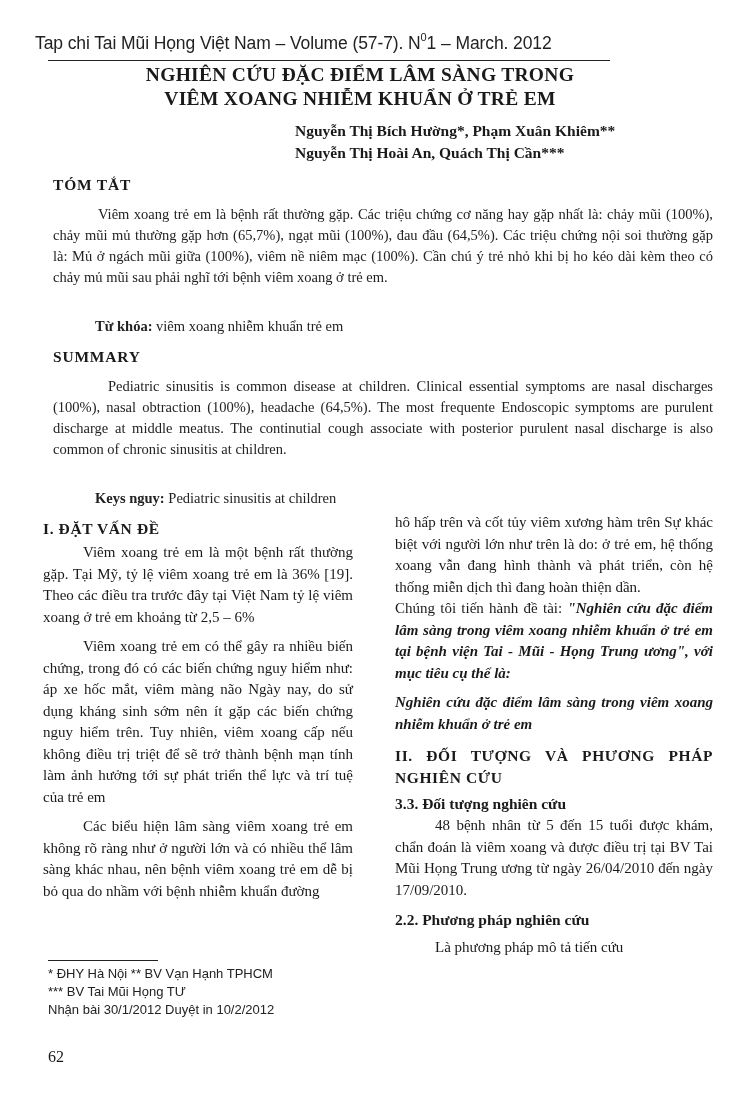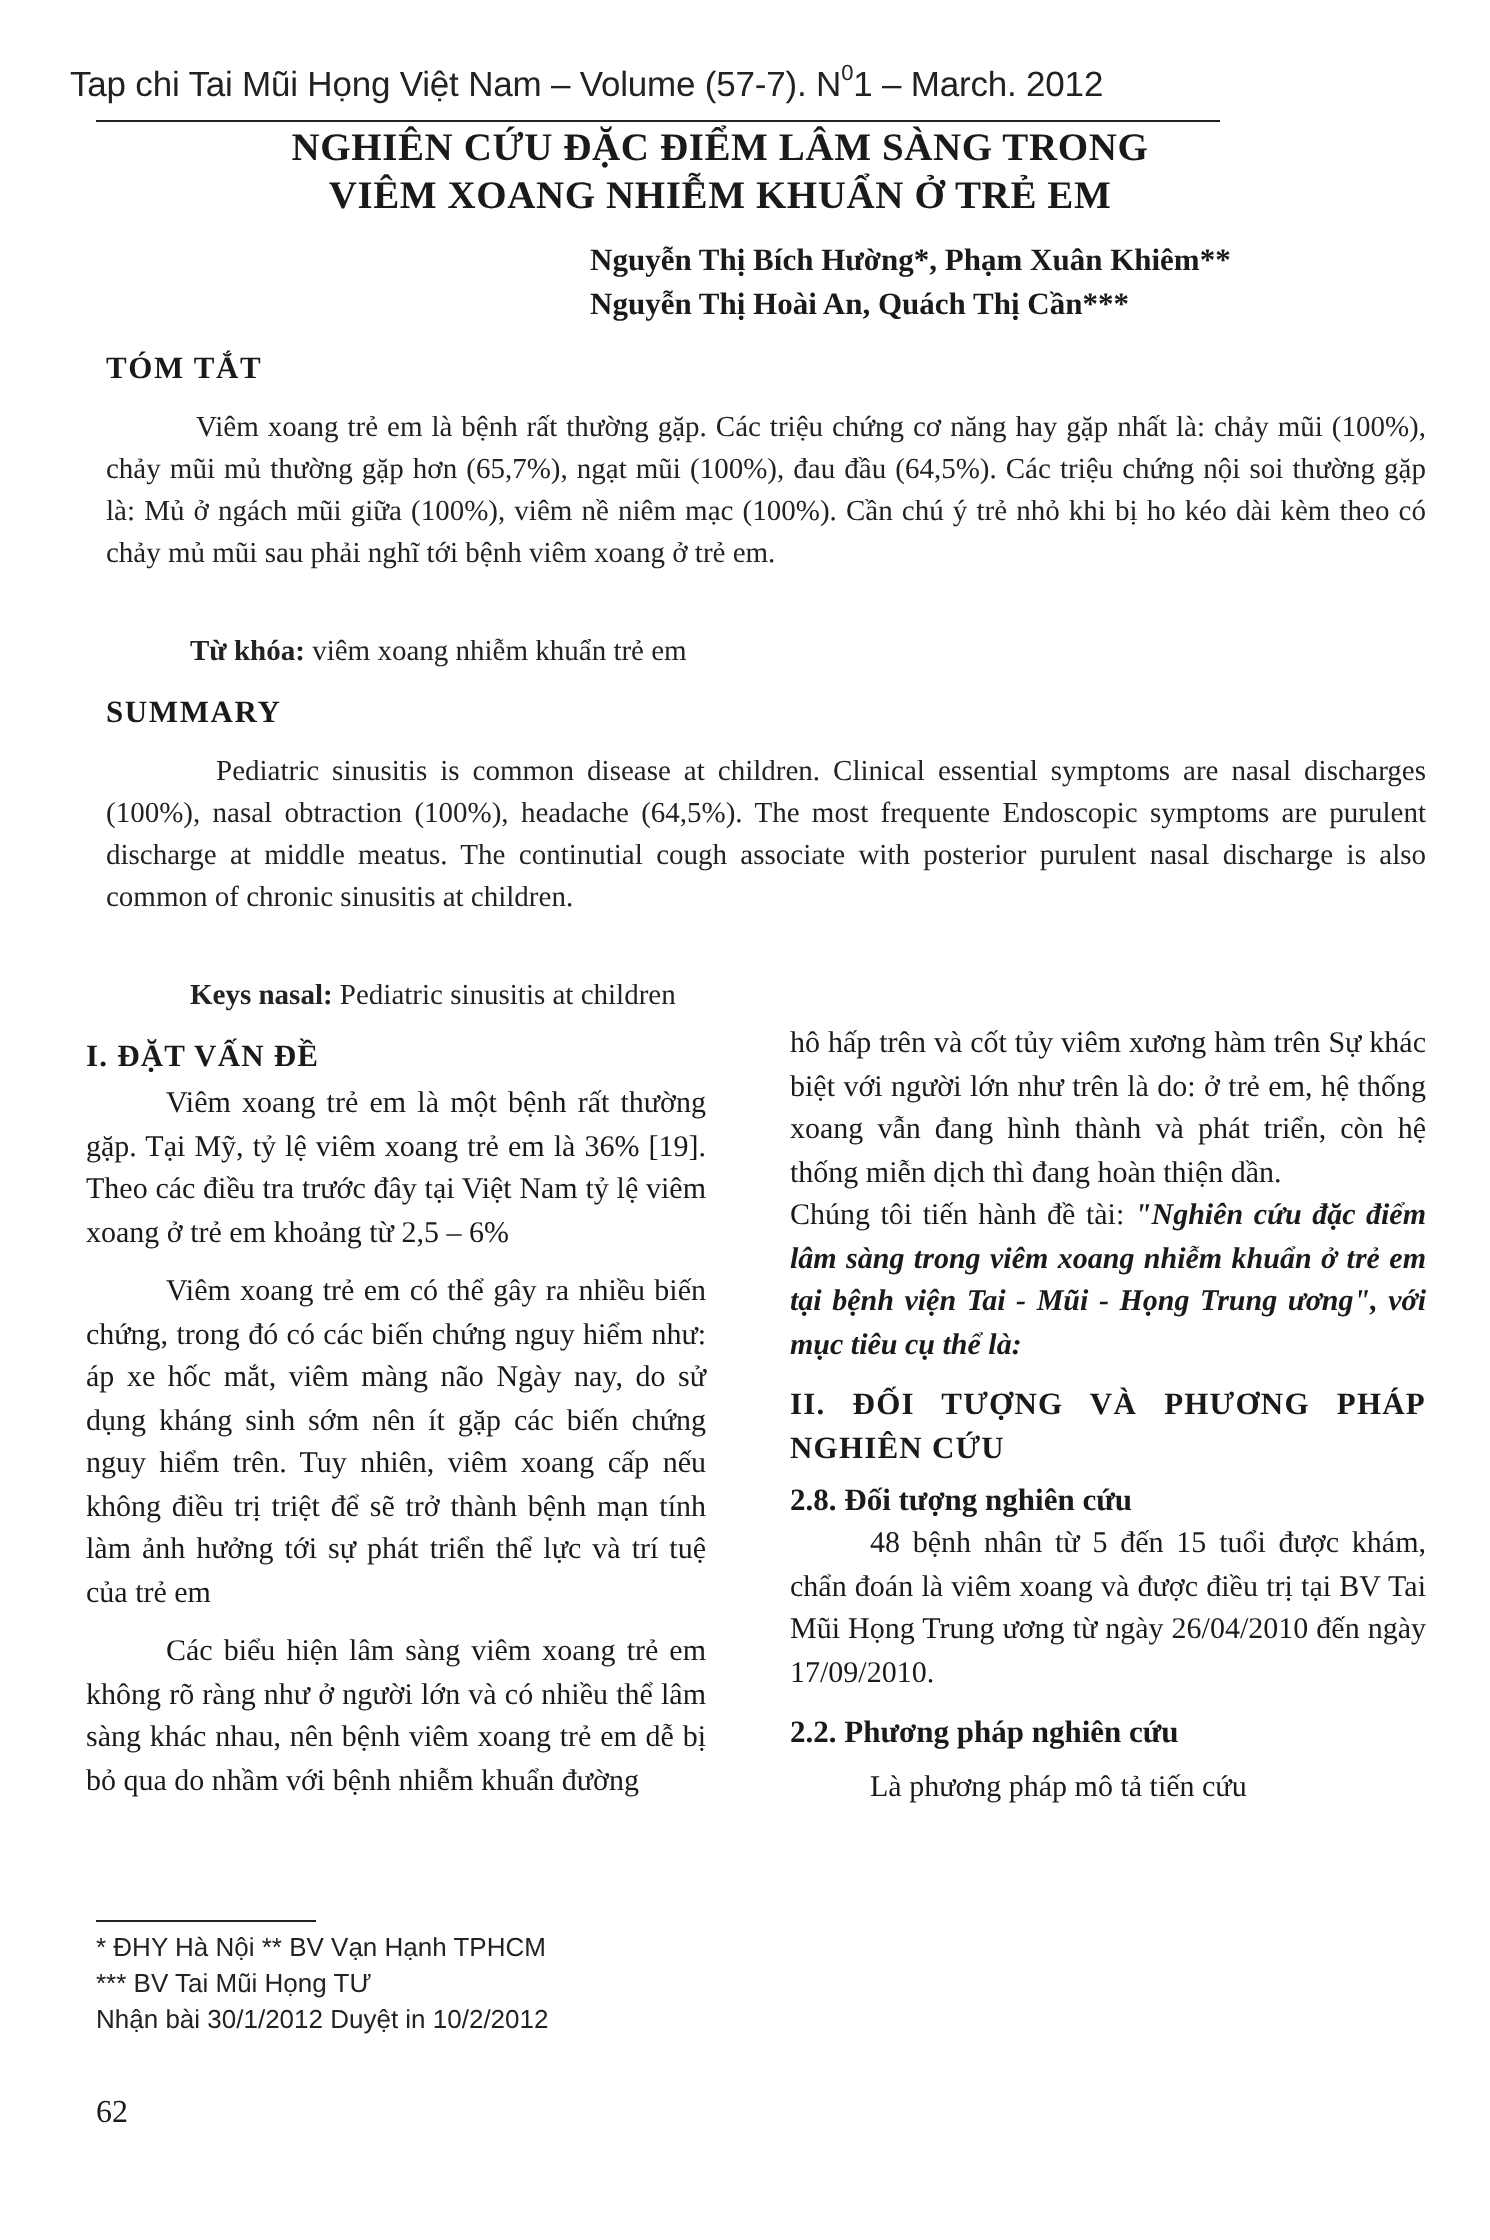--- a/index.html
+++ b/index.html
@@ -68,34 +68,35 @@
   <div>Nguyễn Thị Bích Hường*, Phạm Xuân Khiêm**</div>
   <div class="line2">Nguyễn Thị Hoài An, Quách Thị Cần***</div>
 </div>
 
 <div class="h-section" style="left:53px; top:176px;">TÓM TẮT</div>
 <div class="para indent" style="left:53px; top:204px; width:660px;">Viêm xoang trẻ em là bệnh rất thường gặp. Các triệu chứng cơ năng hay gặp nhất là: chảy mũi (100%), chảy mũi mủ thường gặp hơn (65,7%), ngạt mũi (100%), đau đầu (64,5%). Các triệu chứng nội soi thường gặp là: Mủ ở ngách mũi giữa (100%), viêm nề niêm mạc (100%). Cần chú ý  trẻ nhỏ khi bị ho kéo dài kèm theo có chảy mủ mũi sau phải nghĩ tới bệnh viêm xoang ở trẻ em.</div>
 <div class="kw" style="left:95px; top:318px;"><b>Từ khóa:</b><span> viêm xoang nhiễm khuẩn trẻ em</span></div>
 
 <div class="h-section" style="left:53px; top:348px;">SUMMARY</div>
 <div class="para" style="left:53px; top:376px; width:660px; text-indent:55px;">Pediatric sinusitis is common disease at children. Clinical essential symptoms are nasal discharges (100%), nasal obtraction (100%), headache (64,5%). The most frequente Endoscopic symptoms are purulent discharge at middle meatus. The continutial cough associate with posterior purulent nasal discharge is also common of chronic sinusitis at children.</div>
-<div class="kw" style="left:95px; top:490px;"><b>Keys nasal:</b><span> Pediatric sinusitis at children</span></div>
+<div class="kw" style="left:95px; top:490px;"><b>Keys nguy:</b><span> Pediatric sinusitis at children</span></div>
 
 <div class="col-left col-text" style="top:518px;">
   <div class="col-h" style="margin-bottom:2px;">I. ĐẶT VẤN ĐỀ</div>
   <p class="ind">Viêm xoang trẻ em là một bệnh rất thường gặp. Tại Mỹ, tỷ lệ viêm xoang trẻ em là 36% [19]. Theo các điều tra trước đây tại Việt Nam tỷ lệ viêm xoang ở trẻ em khoảng từ 2,5 – 6%</p>
   <p class="ind">Viêm xoang trẻ em có thể gây ra nhiều biến chứng, trong đó có các biến chứng nguy hiểm như: áp xe hốc mắt, viêm màng não  Ngày nay, do sử dụng kháng sinh sớm nên ít gặp các biến chứng nguy hiểm trên. Tuy nhiên, viêm xoang cấp nếu không điều trị triệt để sẽ trở thành bệnh mạn tính làm ảnh hưởng tới sự phát triển thể lực và trí tuệ của trẻ em</p>
   <p class="ind">Các biểu hiện lâm sàng viêm xoang trẻ em không rõ ràng như ở người lớn và có nhiều thể lâm sàng khác nhau, nên bệnh viêm xoang trẻ em dễ bị bỏ qua do nhầm với bệnh nhiễm khuẩn đường</p>
 </div>
 
 <div class="col-right col-text" style="top:512px;">
   <p style="margin-bottom:0;">hô hấp trên và cốt tủy viêm xương hàm trên  Sự khác biệt với người lớn như trên là do: ở trẻ em, hệ thống xoang vẫn đang hình thành và phát triển, còn hệ thống miễn dịch thì đang hoàn thiện dần.</p>
   <p><span>Chúng tôi tiến hành đề tài: </span><span class="em-bold">"Nghiên cứu đặc điểm lâm sàng trong viêm xoang nhiễm khuẩn ở trẻ em tại bệnh viện Tai - Mũi - Họng Trung ương", với  mục tiêu cụ thể là:</span></p>
+  <p class="em-bold" style="margin-bottom:10px;">Nghiên cứu đặc điểm lâm sàng trong viêm xoang nhiễm khuẩn ở trẻ em</p>
   <div class="col-h" style="margin-bottom:4px;">II. ĐỐI TƯỢNG VÀ PHƯƠNG PHÁP NGHIÊN CỨU</div>
-  <div class="sub-h">2.8. Đối tượng nghiên cứu</div>
+  <div class="sub-h">3.3. Đối tượng nghiên cứu</div>
   <p class="ind">48 bệnh nhân từ 5 đến 15 tuổi được khám, chẩn đoán là viêm xoang và được điều trị tại BV Tai Mũi Họng Trung ương từ ngày 26/04/2010 đến ngày 17/09/2010.</p>
   <div class="sub-h" style="margin-bottom:6px;">2.2. Phương pháp nghiên cứu</div>
   <p class="ind">Là phương pháp mô tả tiến cứu</p>
 </div>
 
 <div class="footnote-rule"></div>
 <div class="footnotes">
   <div>* ĐHY Hà Nội ** BV Vạn Hạnh TPHCM</div>
   <div>*** BV Tai Mũi Họng TƯ</div>
   <div>Nhận bài 30/1/2012  Duyệt in 10/2/2012</div>

